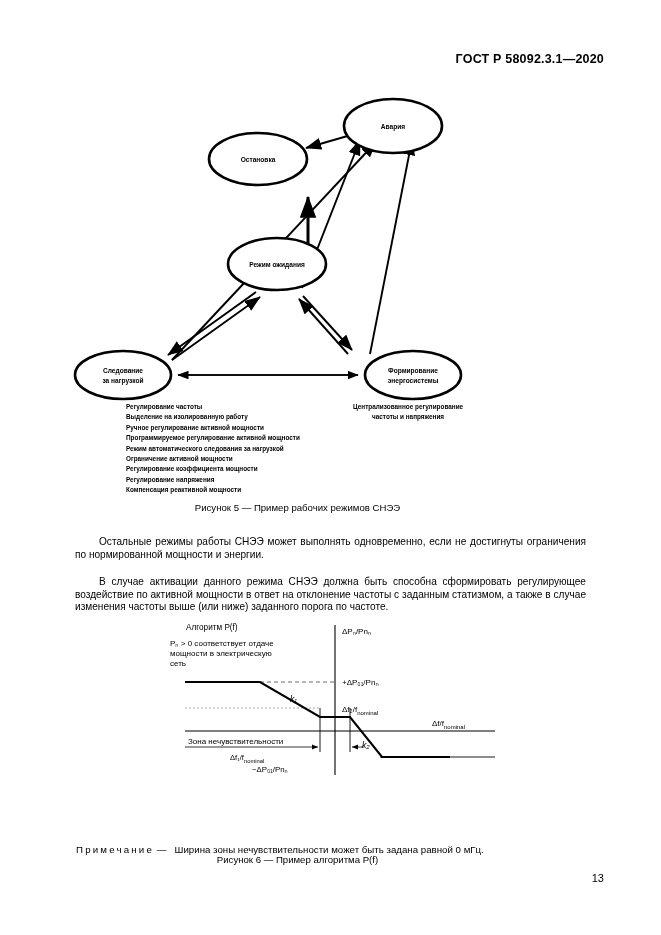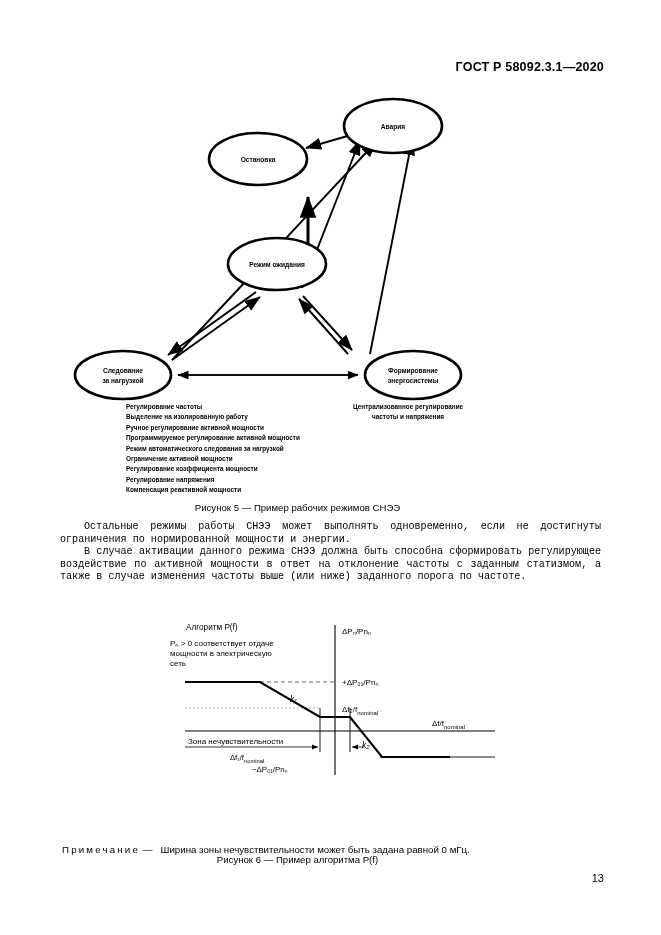--- a/index.html
+++ b/index.html
@@ -9,21 +9,21 @@
     background:#ffffff;
     font-family:"Liberation Sans", sans-serif;
     color:#000;
     position:relative;
     overflow:hidden;
   }
   .page{position:relative;width:661px;height:935px;}
 
   
   .doc-header{
-    position:absolute;top:60px;right:57px;
+    position:absolute;top:52px;right:57px;
     font-size:12.5px;font-weight:bold;letter-spacing:.2px;
     white-space:nowrap;
   }
 
   
   .fig5{position:absolute;left:60px;top:92px;width:545px;height:405px;}
   .fig5 svg{display:block;}
 
   .fig5-lists{position:absolute;left:0;top:0;width:545px;}
   .list-left{
@@ -44,25 +44,25 @@
   }
   #cap5{top:502px;}
   #cap6{top:854px;}
 
   
   .body-block{
     position:absolute;left:60px;width:541px;
     font-size:10.1px;line-height:12.6px;
     text-align:justify;
   }
-  .body-block p{margin:0;text-indent:24px;font-family:Liberation Mono, monospace;}
+  .body-block p{margin:15px;text-indent:24px;}
   #para-block{top:521px;}
 
   .note{
-    position:absolute;left:62px;top:844px;width:541px;
+    position:absolute;left:76px;top:844px;width:541px;
     font-size:9.7px;
   }
   .note .nlabel{letter-spacing:2.2px;}
 
   .pageno{
     position:absolute;right:57px;top:872px;
     font-size:11px;
   }
 
   

